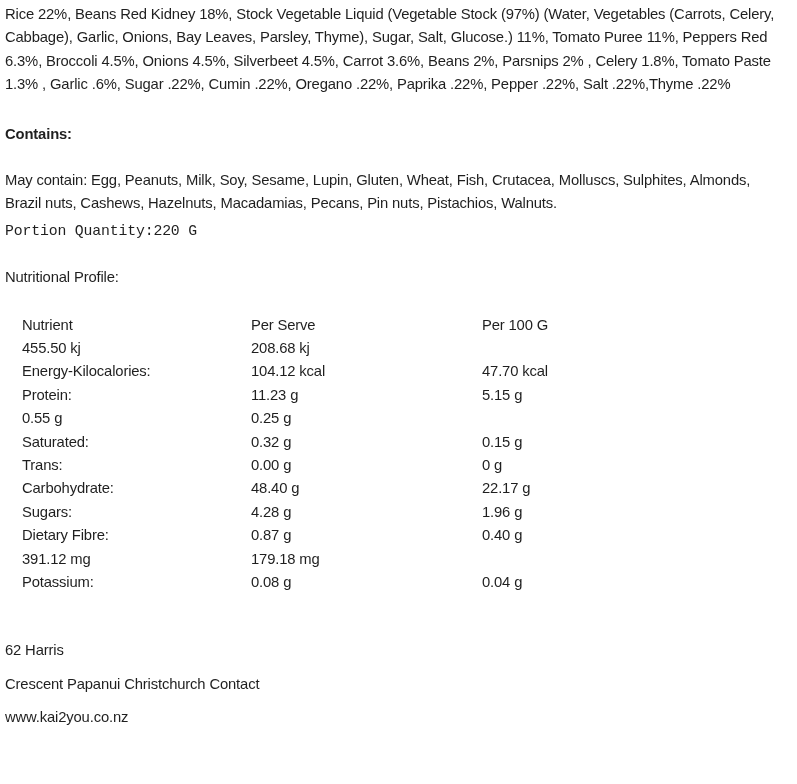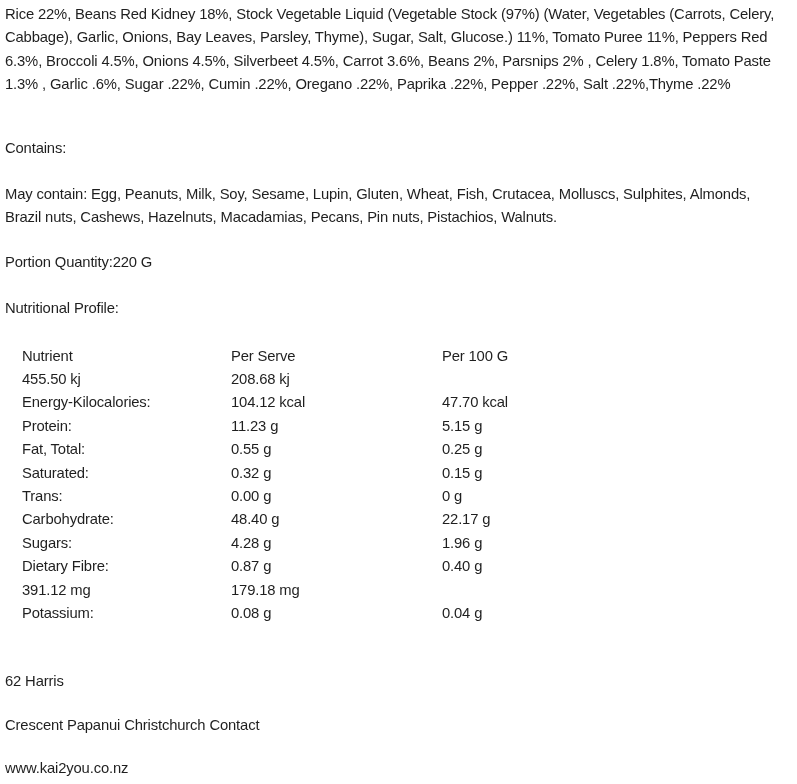--- a/index.html
+++ b/index.html
@@ -19,41 +19,42 @@
     width: 789px;
     padding: 3px 0 0 5px;
   }
   .para {
     line-height: 23.4px;
     letter-spacing: -0.15px;
     max-width: 781px;
   }
   .ingredients { margin-top: 0; }
   .contains {
-    margin-top: 40px;
-    font-weight: 400;
+    margin-top: 26px;
+    font-weight: 700;
   }
   .may-contain { margin-top: 23px; }
-  .portion { margin-top: 21px; }
+  .portion { margin-top: 4px; font-family: Liberation Mono, monospace; }
   .nutrition-title { margin-top: 23px; }
   .table {
     margin-top: 24px;
     margin-left: 17px;
     width: 620px;
   }
   .trow {
     display: grid;
     grid-template-columns: 209px 211px 1fr;
     height: 23.4px;
     align-items: center;
     line-height: 23.4px;
     letter-spacing: -0.15px;
+    gap: 20px;
   }
   .footer { margin-top: 45px; }
-  .footer .para { margin-top: 20px; }
+  .footer .para { margin-top: 10px; }
   .footer .para:first-child { margin-top: 0; }
 </style>
 </head>
 <body>
 
 <div class="page">
 
   <p class="para ingredients">Rice 22%, Beans Red Kidney 18%, Stock Vegetable Liquid (Vegetable Stock (97%) (Water, Vegetables (Carrots, Celery, Cabbage), Garlic, Onions, Bay Leaves, Parsley, Thyme), Sugar, Salt, Glucose.) 11%, Tomato Puree 11%, Peppers Red 6.3%, Broccoli 4.5%, Onions 4.5%, Silverbeet 4.5%, Carrot 3.6%, Beans 2%, Parsnips 2% , Celery 1.8%, Tomato Paste 1.3% , Garlic .6%, Sugar .22%, Cumin .22%, Oregano .22%, Paprika .22%, Pepper .22%, Salt .22%,Thyme .22%</p>
 
   <p class="para contains">Contains:</p>
@@ -79,21 +80,20 @@
           <span>Energy-Kilocalories:</span>
           <span>104.12 kcal</span>
           <span>47.70 kcal</span>
         </div>
         <div class="trow">
           <span>Protein:</span>
           <span>11.23 g</span>
           <span>5.15 g</span>
         </div>
         <div class="trow">
-          <span>Fat, Total:</span>
           <span>0.55 g</span>
           <span>0.25 g</span>
         </div>
         <div class="trow">
           <span>Saturated:</span>
           <span>0.32 g</span>
           <span>0.15 g</span>
         </div>
         <div class="trow">
           <span>Trans:</span>

